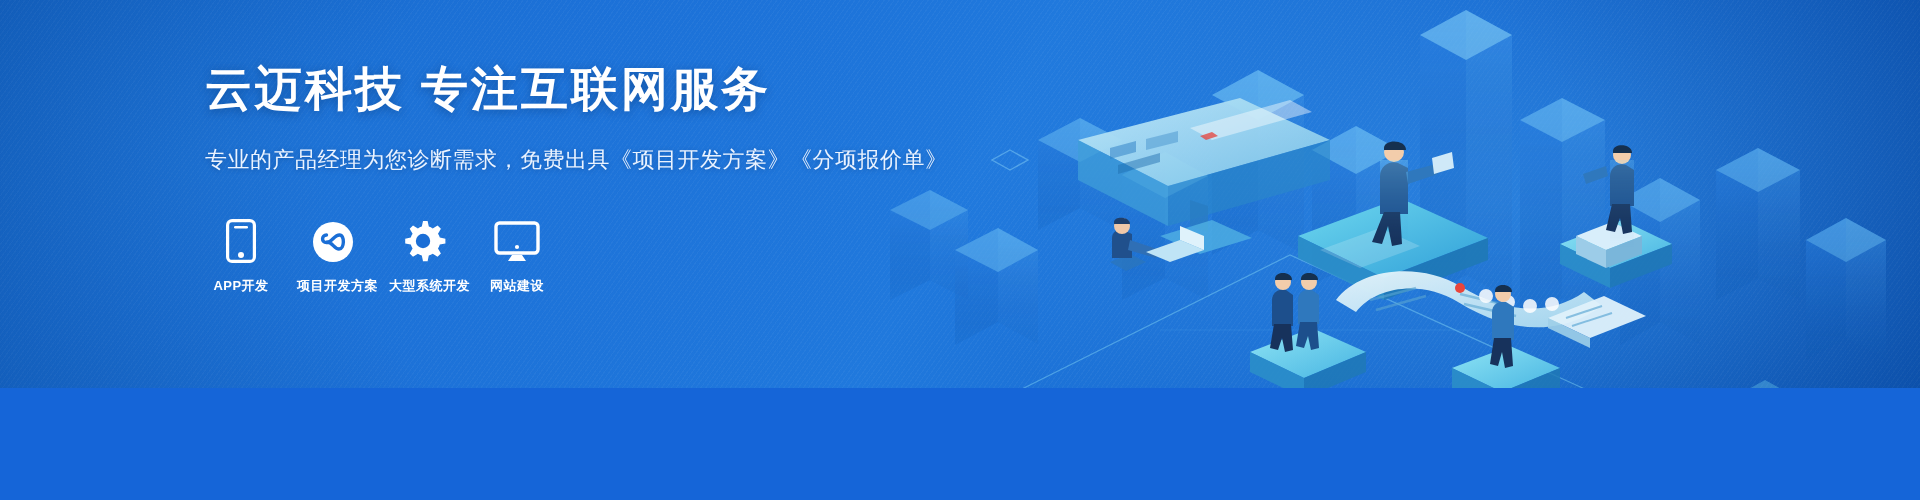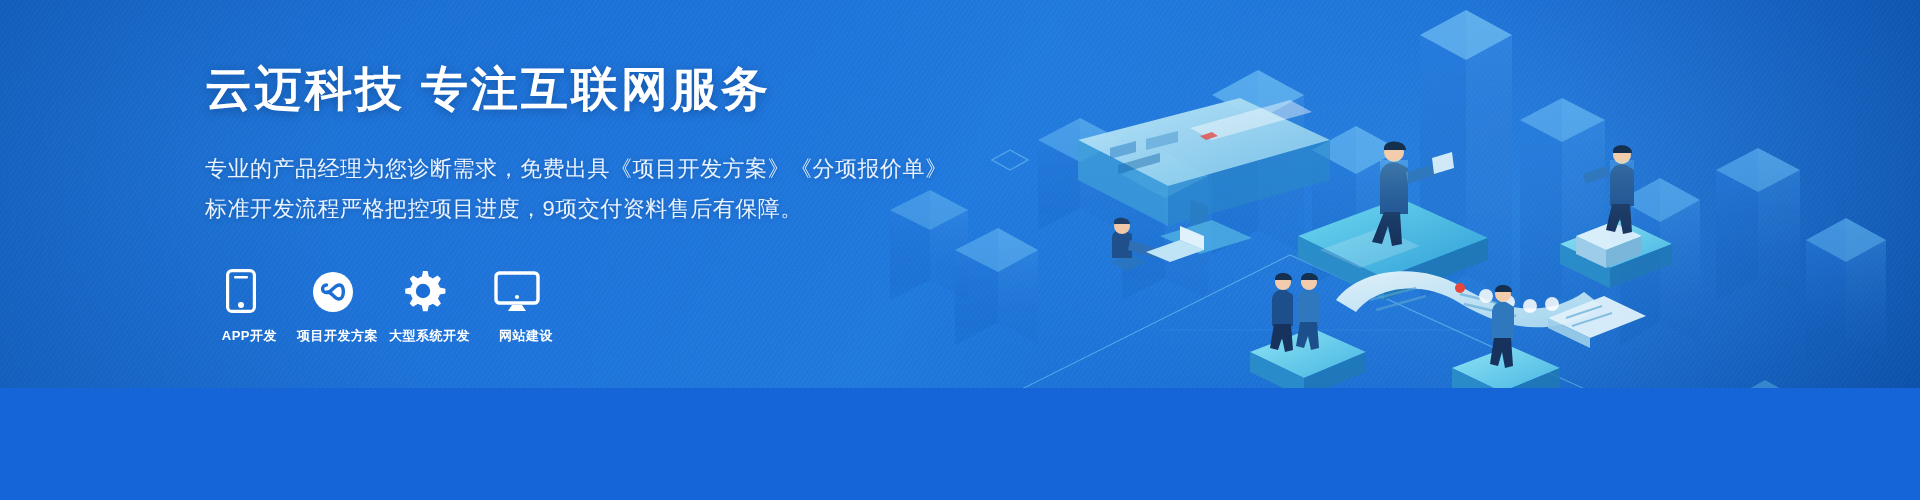--- a/index.html
+++ b/index.html
@@ -28,36 +28,36 @@
   }
 
   
   .content{ position:absolute; left:205px; top:60px; width:760px; z-index:8; }
   .headline{
     font-size:47px; font-weight:bold; color:#ffffff; letter-spacing:3px;
     line-height:1.25; white-space:nowrap;
     text-shadow:0 2px 10px rgba(5,45,100,0.42);
   }
   .subline{
-    margin-top:31px; font-size:22px; color:#eaf3ff; line-height:1.75;
+    margin-top:22px; font-size:22px; color:#eaf3ff; line-height:1.75;
     letter-spacing:0.5px; white-space:nowrap;
     text-shadow:0 1px 5px rgba(5,45,100,0.35);
   }
   .subline div{ margin-bottom:2px; }
 
   
   .icons{ display:flex; margin-top:38px; }
   .icon-item{ width:72px; margin-right:20px; text-align:center; cursor:pointer; }
   .icon-glyph{
     height:46px; display:flex; align-items:flex-end; justify-content:center;
     color:#ffffff;
   }
   .icon-label{
     margin-top:14px; font-size:13px; color:#ffffff; font-weight:bold;
-    letter-spacing:0.5px; white-space:nowrap;text-align:right;
+    letter-spacing:0.5px; white-space:nowrap;
   }
 
   
   .art{ position:absolute; right:0; top:0; width:1060px; height:500px; z-index:5; }
 </style>
 </head>
 <body>
 
 <div id="banner">
 
@@ -281,21 +281,20 @@
   </div>
 
   <div class="vignette"></div>
 
   <div class="content">
 
     <div class="headline">云迈科技 专注互联网服务</div>
 
     <div class="subline">
       <div>专业的产品经理为您诊断需求，免费出具《项目开发方案》《分项报价单》</div>
-      <div>标准开发流程严格把控项目进度，9项交付资料售后有保障。</div>
     </div>
 
     <div class="icons">
 
       <div class="icon-item">
         <div class="icon-glyph">
           <svg width="30" height="44" viewBox="0 0 30 44">
             <rect x="1.6" y="1.6" width="26.8" height="40.8" rx="4.5" fill="none" stroke="#ffffff" stroke-width="3.2"></rect>
             <rect x="8" y="7" width="14" height="2.6" rx="1.3" fill="#ffffff"></rect>
             <circle cx="15" cy="36" r="3" fill="#ffffff"></circle>

